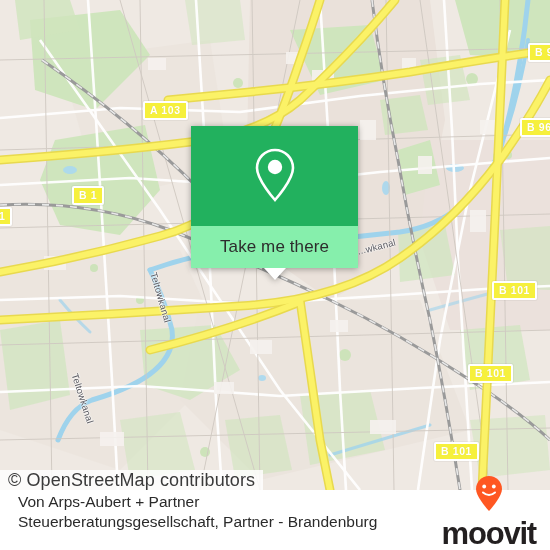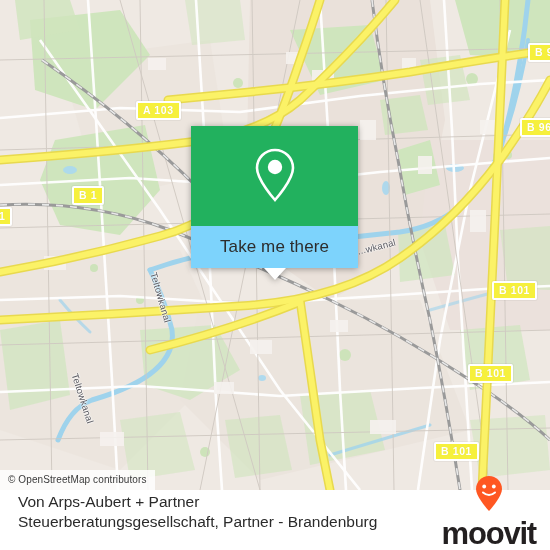--- a/index.html
+++ b/index.html
@@ -12,21 +12,21 @@
 
   
   .map{position:absolute;left:0;top:0;width:550px;height:490px;overflow:hidden;background:#efe9e2;}
   .map svg{position:absolute;left:0;top:0;}
 
   
   .attrib{
     position:absolute;left:0;top:470px;
     background:rgba(255,255,255,.82);
     padding:3px 8px 4px 8px;
-    font-size:10px;color:#3a3a3a;letter-spacing:.1px;
+    font-size:18px;color:#3a3a3a;letter-spacing:.1px;
     line-height:14px;white-space:nowrap;z-index:40;
   }
 
   
   .shield{
     position:absolute;z-index:30;
     background:#f6f03c;
     border:2px solid #ffffff;
     border-radius:2px;
     color:#ffffff;
@@ -53,21 +53,21 @@
     position:absolute;left:191px;top:126px;width:167px;z-index:60;
     filter:drop-shadow(0 1px 3px rgba(0,0,0,.35));
   }
   .card-top{
     width:100%;height:100px;
     background:#22b15e;
     display:flex;align-items:center;justify-content:center;
   }
   .card-top svg{display:block;}
   .card-bot{
-    width:100%;height:42px;background:#7dd3fc;
+    width:100%;height:42px;background:#86efac;
     display:flex;align-items:center;justify-content:center;
     position:relative;
   }
   .card-bot .cta{
     font-size:17px;color:#2d2d2d;letter-spacing:.1px;
   }
   .card-tail{
     position:absolute;left:50%;top:100%;
     width:0;height:0;margin-left:-11px;
     border-left:11px solid transparent;
@@ -233,21 +233,21 @@
           <path d="M0 160 Q110 152 190 142 Q260 134 300 100 Q330 72 360 40 Q380 18 395 0"></path>
           <path d="M168 100 Q210 96 250 92 Q330 84 410 72 Q490 58 550 50"></path>
           <path d="M0 320 Q120 314 240 306 Q340 300 400 258 Q455 220 500 160 Q530 118 550 80"></path>
           <path d="M505 0 Q500 120 494 240 Q488 360 482 490"></path>
           <path d="M300 300 Q310 370 320 440 Q326 470 330 490"></path>
           <path d="M150 350 Q230 330 300 302"></path>
         </g>
       </g>
     </svg>
 
-    <div class="shield" style="left:136px;top:101px;">A 103</div>
+    <div class="shield" style="left:143px;top:101px;">A 103</div>
     <div class="shield" style="left:72px;top:153px;margin-top:33px;">B 1</div>
     <div class="shield" style="left:-8px;top:207px;">1</div>
     <div class="shield" style="left:528px;top:43px;">B 96</div>
     <div class="shield" style="left:520px;top:118px;">B 96</div>
     <div class="shield" style="left:492px;top:281px;">B 101</div>
     <div class="shield" style="left:468px;top:364px;">B 101</div>
     <div class="shield" style="left:434px;top:442px;">B 101</div>
 
     <div class="wlabel" style="left:159px;top:271px;transform:rotate(74deg);">Teltowkanal</div>
     <div class="wlabel" style="left:356px;top:246px;transform:rotate(-14deg);">...wkanal</div>

